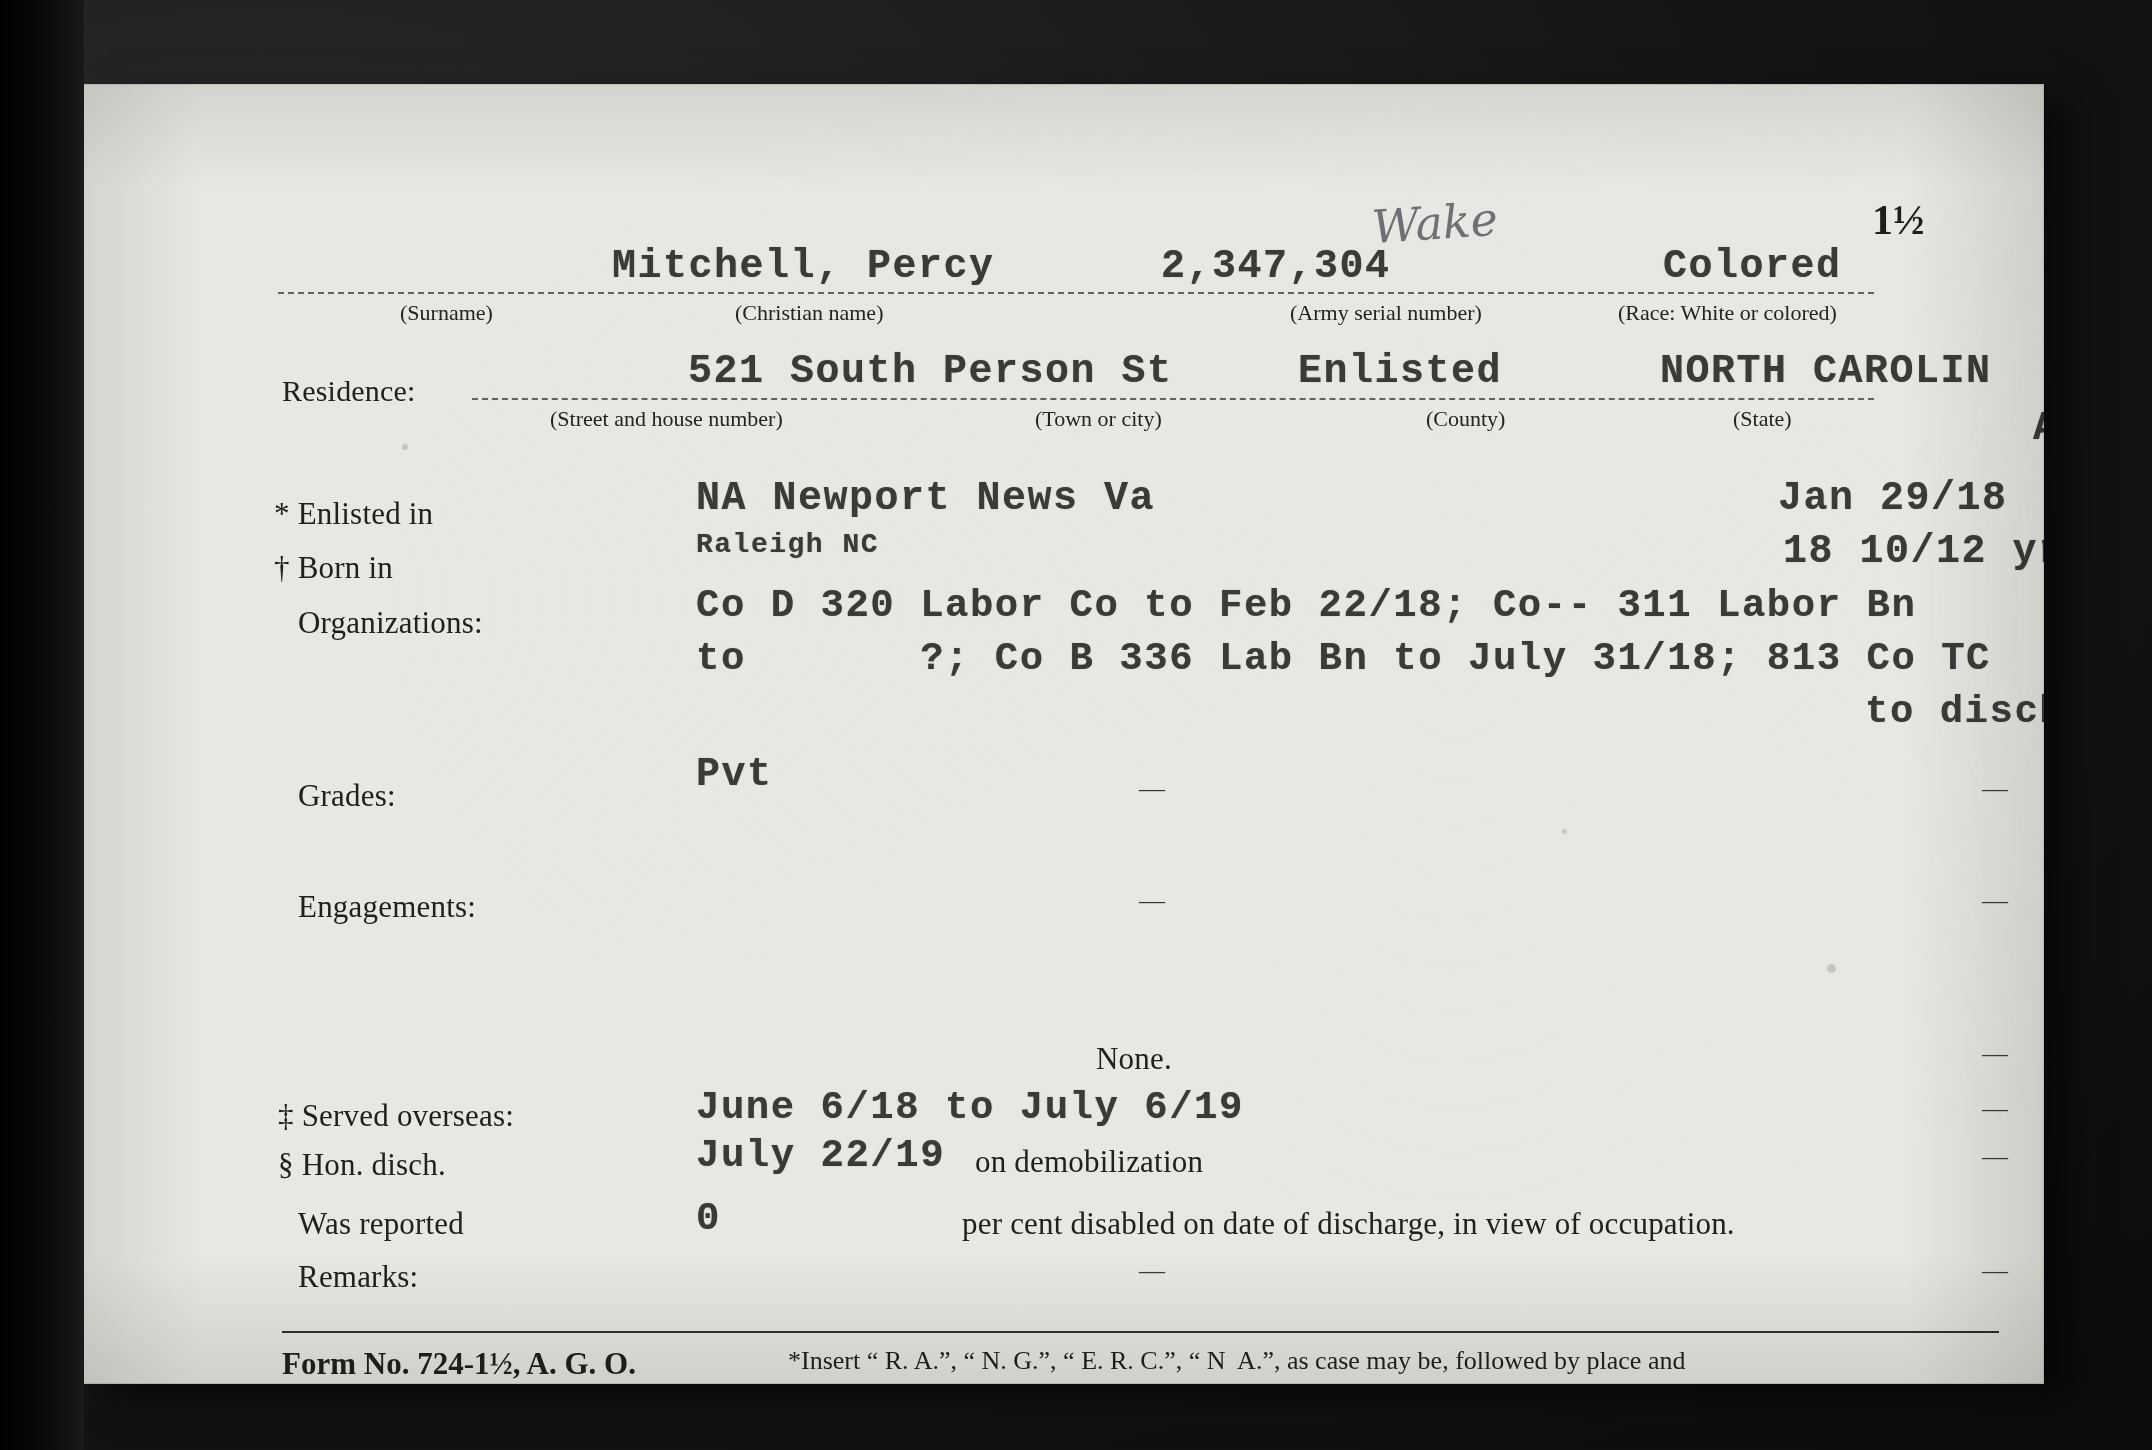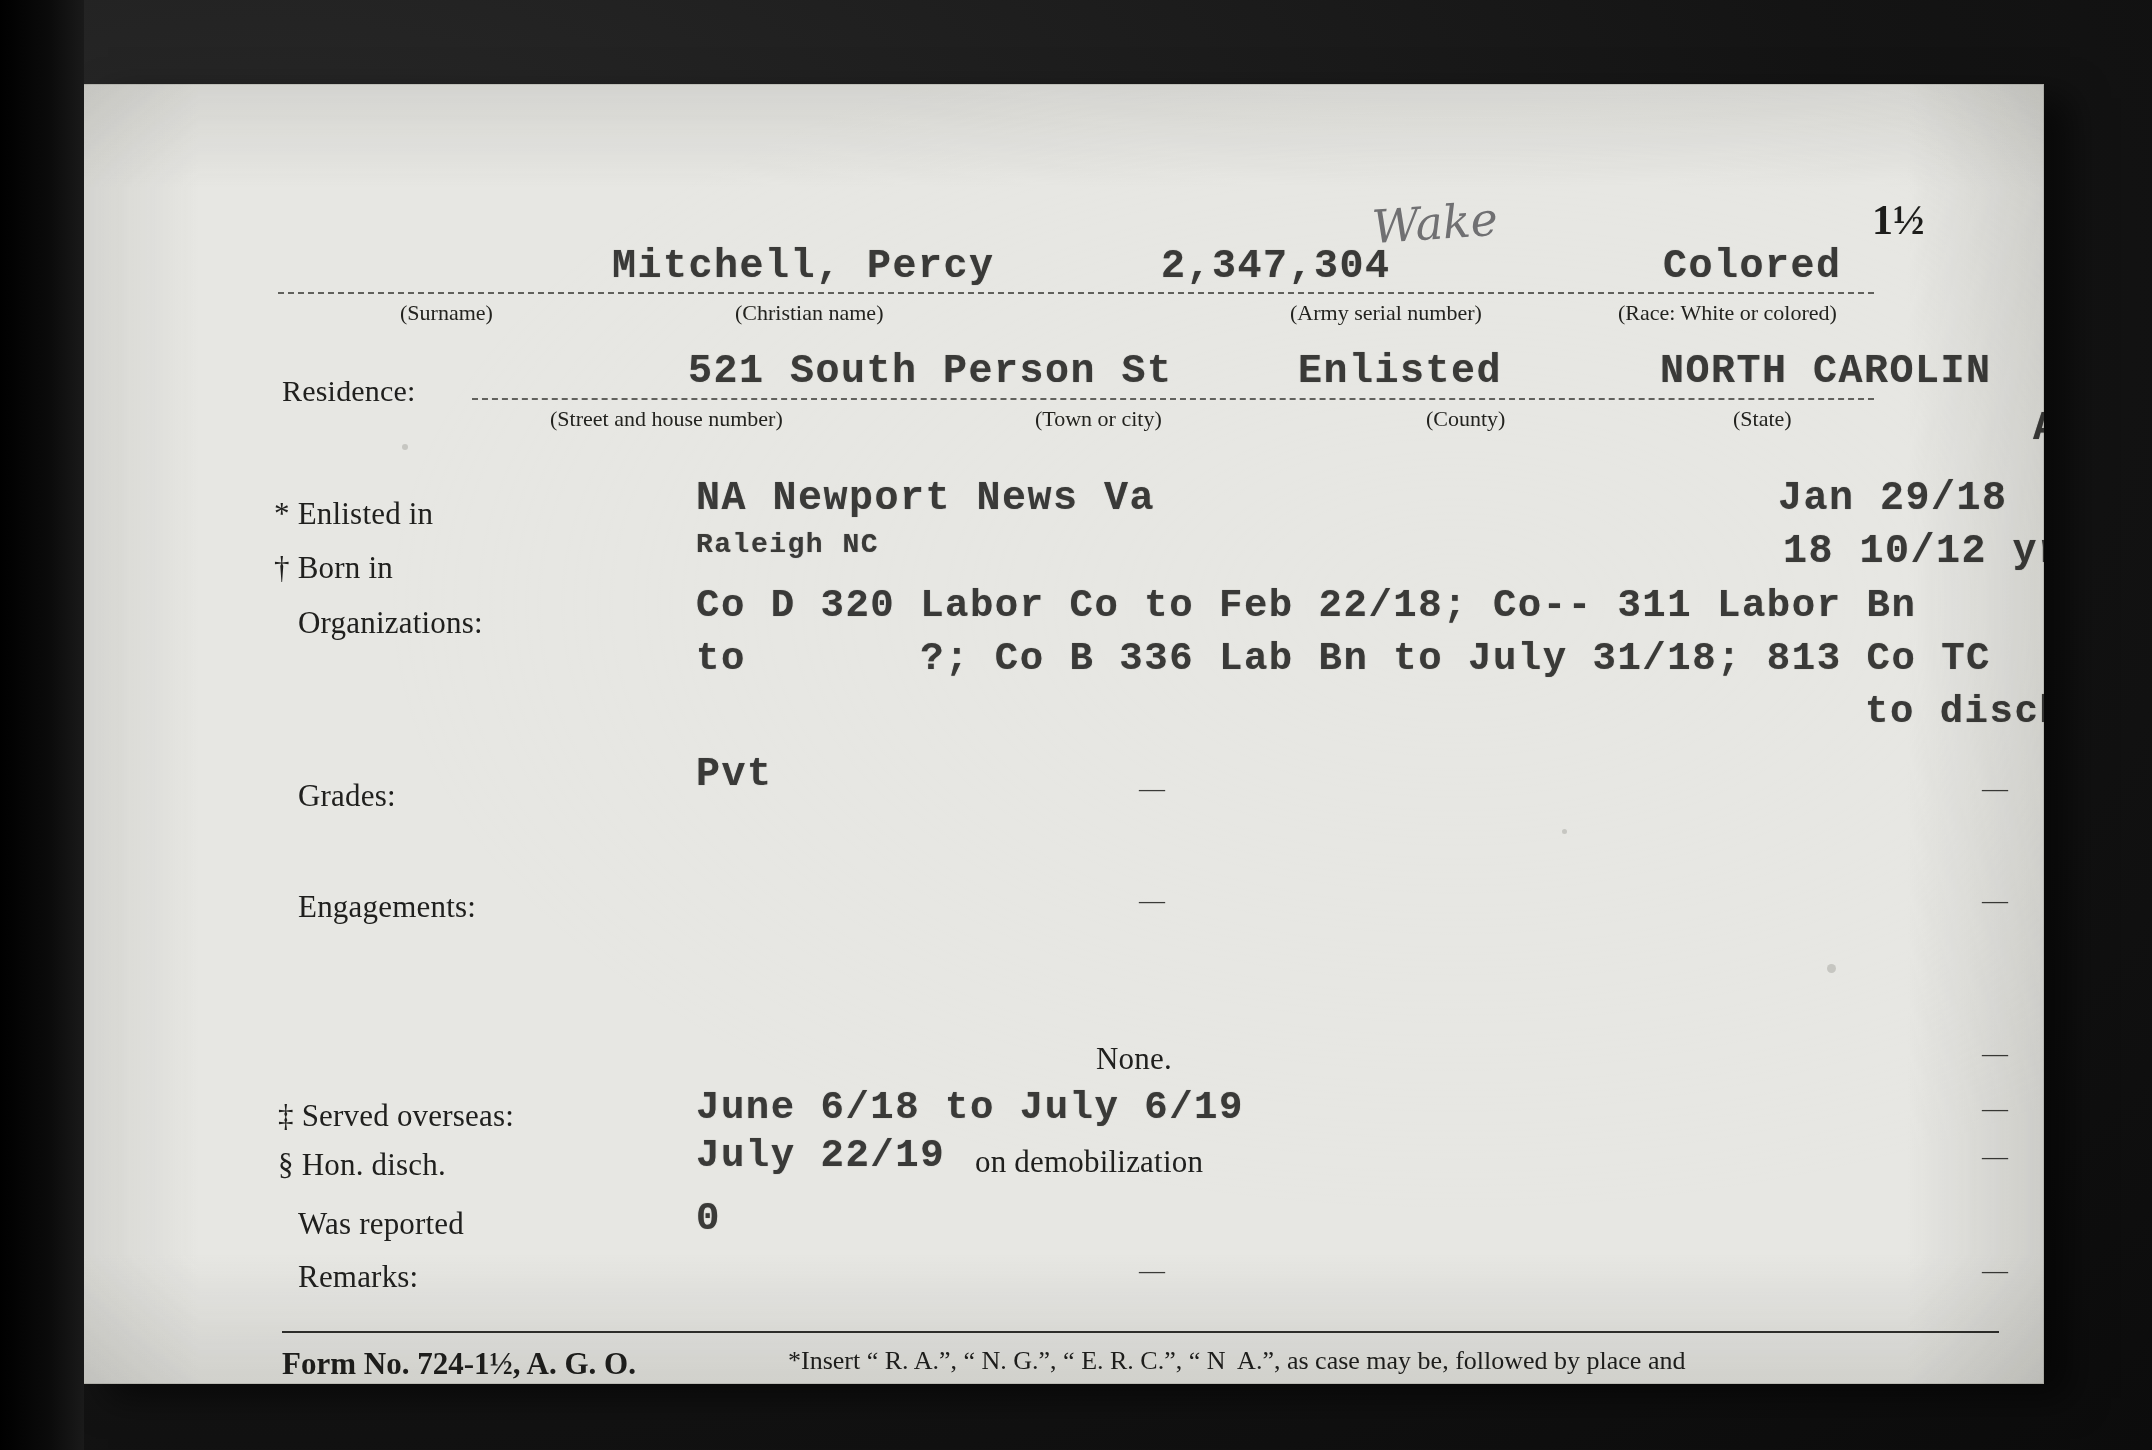--- a/index.html
+++ b/index.html
@@ -197,20 +197,21 @@
     <div class="typed" style="left:578px; top:1002px; font-size:39px;">June 6/18 to July 6/19</div>
     <div class="dashmark" style="left:1900px; top:1010px;">—</div>
 
     <div class="print" style="left:196px; top:1063px; font-size:31px;">§ Hon. disch.</div>
     <div class="typed" style="left:578px; top:1050px; font-size:39px;">July 22/19</div>
     <div class="print" style="left:893px; top:1060px; font-size:31px;">on demobilization</div>
     <div class="dashmark" style="left:1900px; top:1058px;">—</div>
 
     <div class="print" style="left:216px; top:1122px; font-size:31px;">Was reported</div>
     <div class="typed" style="left:578px; top:1113px; font-size:39px;">0</div>
+    <div class="print" style="left:880px; top:1122px; font-size:31px;">per cent disabled on date of discharge, in view of occupation.</div>
 
     <div class="print" style="left:216px; top:1175px; font-size:31px;">Remarks:</div>
     <div class="dashmark" style="left:1057px; top:1172px;">—</div>
     <div class="dashmark" style="left:1900px; top:1172px;">—</div>
 
     <div class="solid-rule" style="left:200px; top:1247px; width:1717px;"></div>
 
     <div class="footer" style="left:200px; top:1262px; font-size:31px; font-weight:700;">Form No. 724-1½, A. G. O.</div>
     <div class="footer" style="left:322px; top:1298px; font-size:25px; font-weight:700;">March 12, 1920.</div>
 

